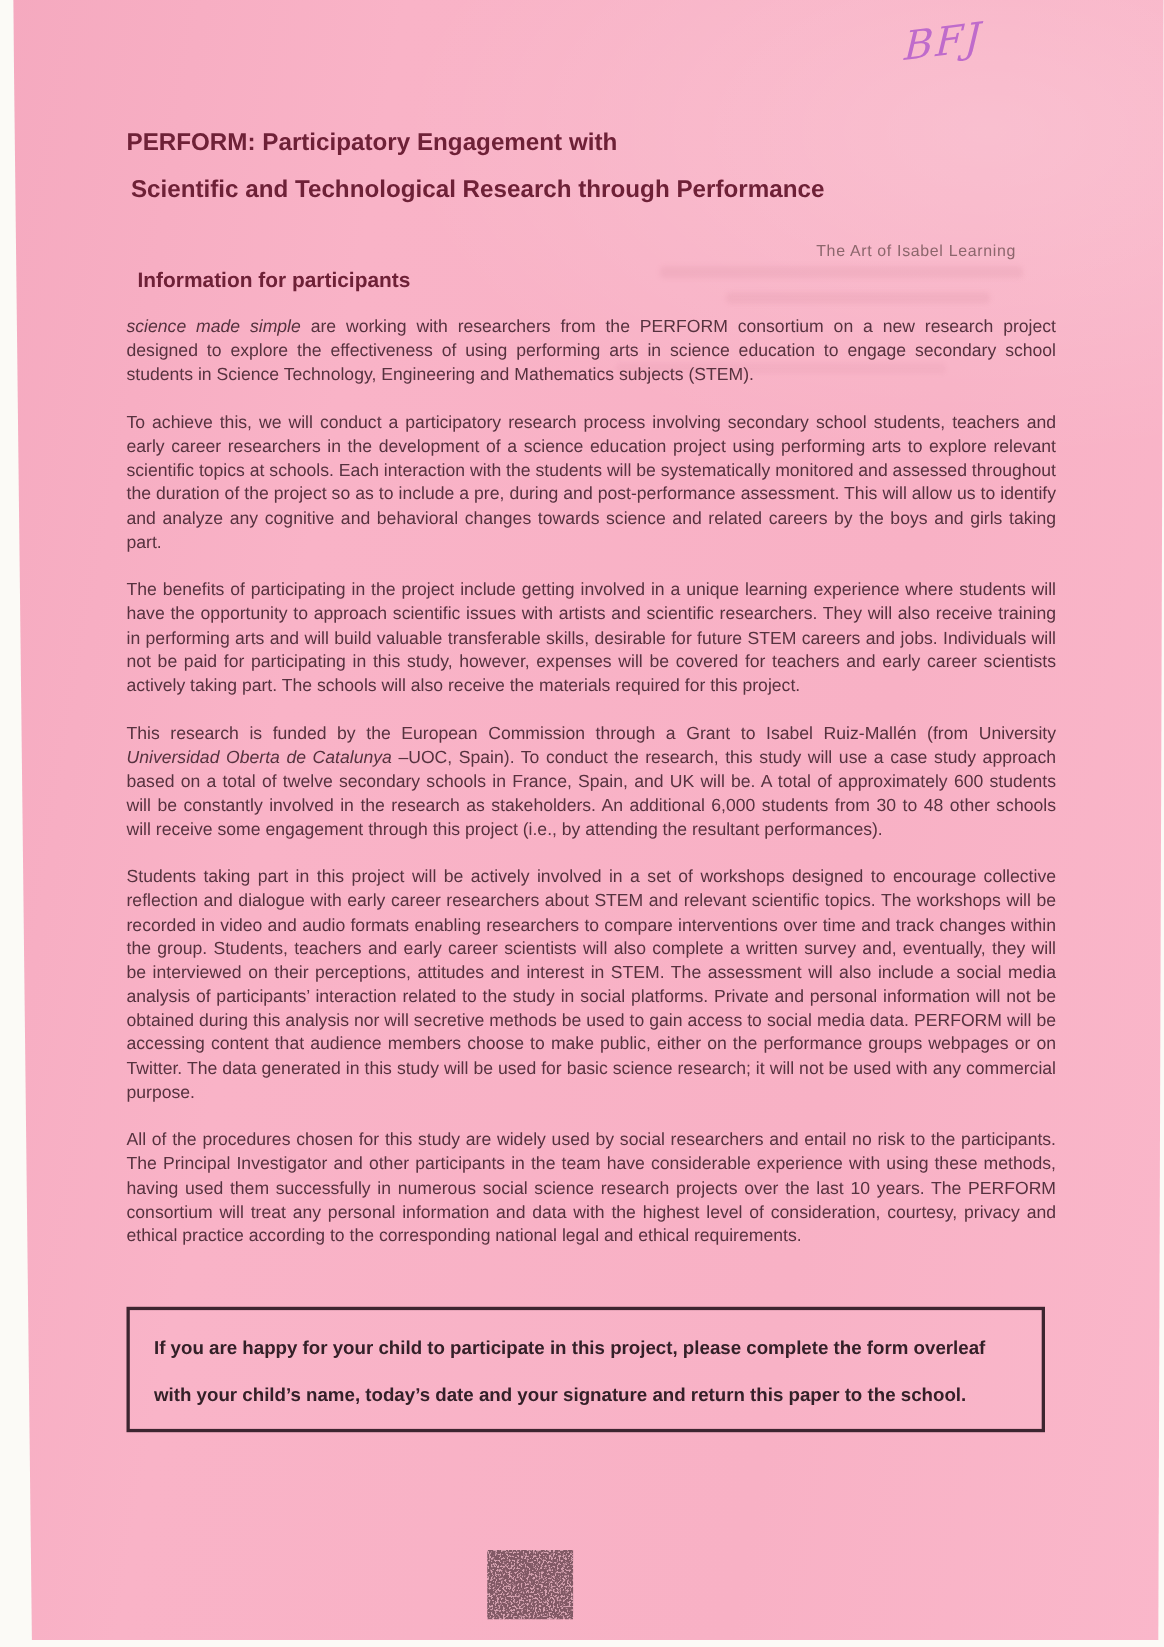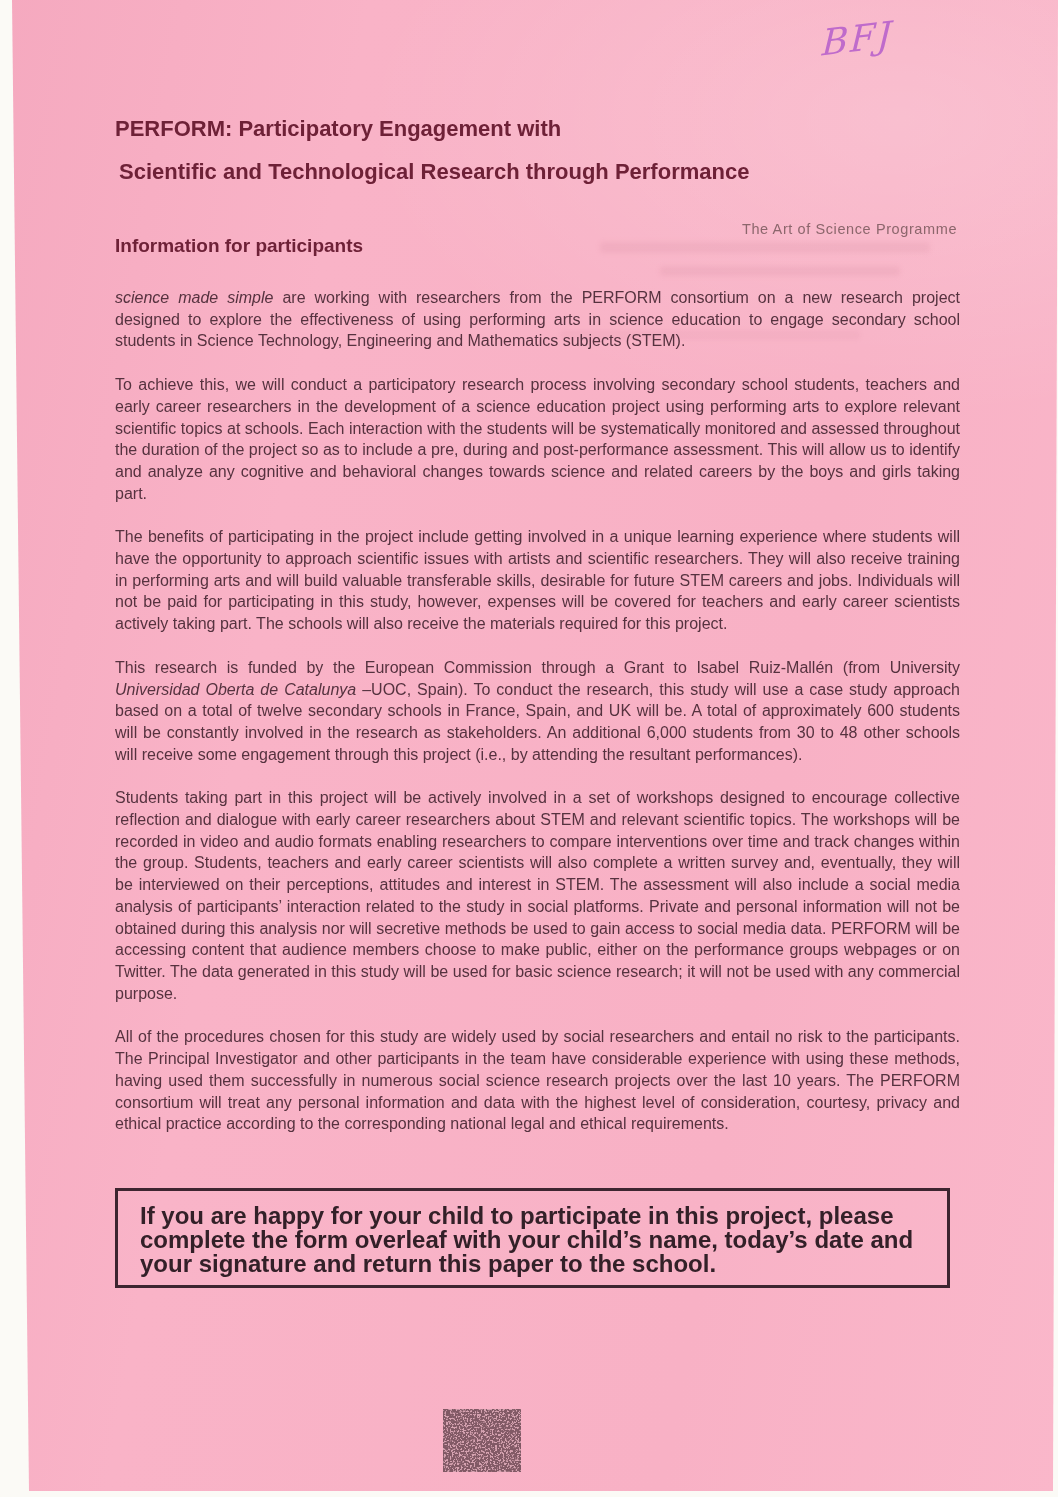--- a/index.html
+++ b/index.html
@@ -33,42 +33,42 @@
     font-size:22px; font-weight:bold;
     color:var(--heading);
     margin:0;
   }
   .title.l1 { left:115px; top:116px; }
   .title.l2 { left:119px; top:159px; }
   .info-heading {
     position:absolute; left:115px; top:235px;
     font-size:19px; font-weight:bold;
     color:var(--heading);
-    margin:0;
+    margin:10px;
   }
   .logo { position:absolute; left:736px; top:119px; width:222px; height:94px; }
   .tagline {
     position:absolute; left:742px; top:221px;
     font-size:14.5px; letter-spacing:0.6px;
     color:var(--tagline);
   }
   .body-col {
     position:absolute; left:115px; top:287px; width:845px;
     font-size:16px; line-height:21.7px;
     text-align:justify;
     color:var(--body-text);
   }
   .body-col p { margin:0 0 22px 0; }
   .body-col em { font-style:italic; }
   .notice-box {
     position:absolute; left:115px; top:1188px;
     width:785px;
     border:3px solid var(--box-border);
     padding:13px 22px 9px 22px;
-    font-size:24px; font-weight:bold; line-height:24px;
+    font-size:17px; font-weight:bold; line-height:43px;
     color:var(--box-text);
     background:rgba(255,255,255,0.02);
   }
   .eu-image { position:absolute; left:443px; top:1409px; width:78px; height:63px; }
   .funding-text {
     position:absolute; left:541px; top:1412px; width:340px;
     font-size:15px; font-style:italic; font-weight:bold;
     line-height:21.5px;
     color:var(--footer-text);
     white-space:pre-line;
@@ -84,21 +84,21 @@
 </head>
 <body>
 
 <div class="paper">
 
   <div class="handwriting">BFJ</div>
 
   <h1 class="title l1">PERFORM: Participatory Engagement with</h1>
   <h1 class="title l2">Scientific and Technological Research through Performance</h1>
 
-  <div class="tagline">The Art of Science Programme</div>
+  <div class="tagline">The Art of Isabel Learning</div>
 
   <h2 class="info-heading">Information for participants</h2>
 
   <div class="ghost" style="left:600px; top:242px; width:330px; height:11px;"></div>
   <div class="ghost" style="left:660px; top:266px; width:240px; height:10px;"></div>
   <div class="ghost" style="left:560px; top:330px; width:300px; height:10px; opacity:0.7;"></div>
 
   <div class="body-col">
       <p><em>science made simple</em><span> are working with researchers from the PERFORM consortium on a new research project designed to explore the effectiveness of using performing arts in science education to engage secondary school students in Science Technology, Engineering and Mathematics subjects (STEM).</span></p>
       <p><span>To achieve this, we will conduct a participatory research process involving secondary school students, teachers and early career researchers in the development of a science education project using performing arts to explore relevant scientific topics at schools. Each interaction with the students will be systematically monitored and assessed throughout the duration of the project so as to include a pre, during and post-performance assessment. This will allow us to identify and analyze any cognitive and behavioral changes towards science and related careers by the boys and girls taking part.</span></p>

